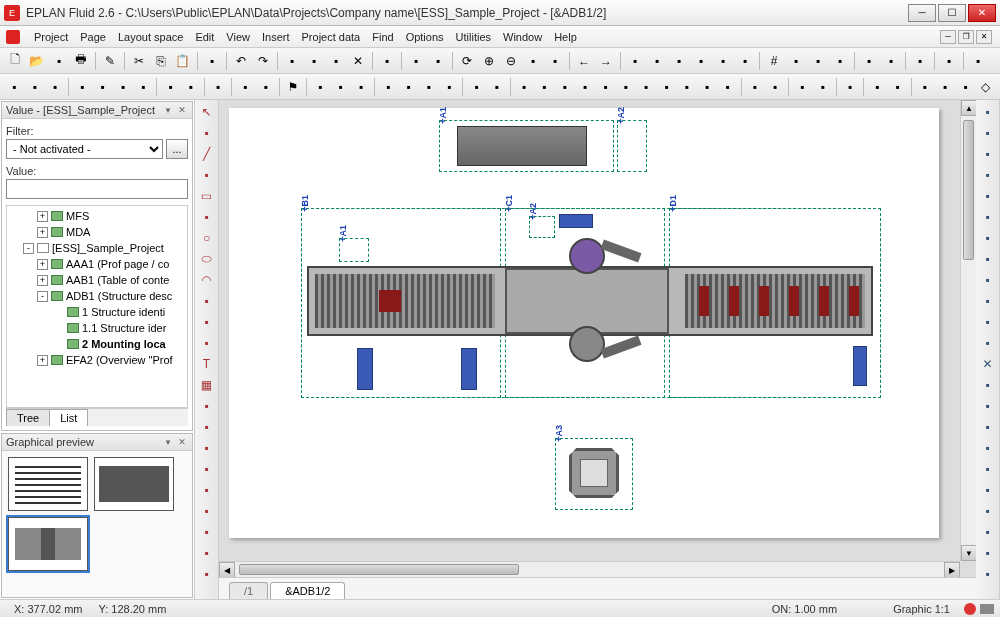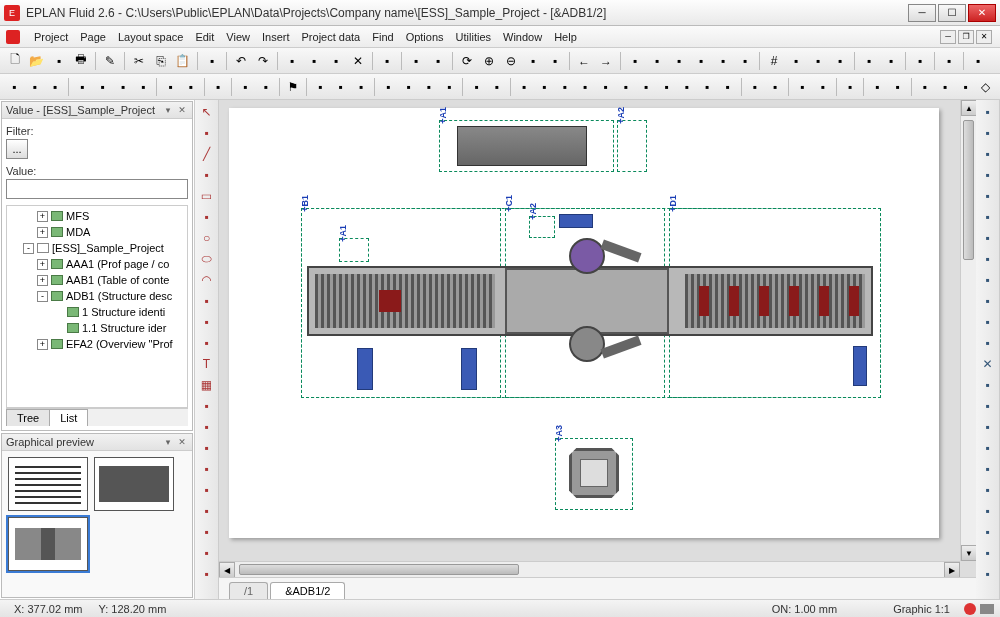--- a/index.html
+++ b/index.html
@@ -405,20 +405,21 @@
   <div class="left-panels">
     <div class="panel pages-panel">
       <div class="panel-head">
         <div class="ptitle">Value - [ESS]_Sample_Project</div>
         <div class="pbtn">▾</div>
         <div class="pbtn">✕</div>
       </div>
       <div class="pages-body">
         <div class="lbl">Filter:</div>
         <div class="filter-row">
+          <select><option>- Not activated -</option></select>
           <div class="dots">...</div>
         </div>
         <div class="lbl">Value:</div>
         <input class="value-input" value="" style="">
         <div class="tree" id="tree">
             <div class="tree-node ind2">
               <span class="exp">+</span>
               <span class="ico "></span>
               <span class="txt">MFS</span>
             </div>
@@ -449,20 +450,25 @@
             </div>
             <div class="tree-node ind3">
               <span class="noexp"></span>
               <span class="ico "></span>
               <span class="txt">1 Structure identi</span>
             </div>
             <div class="tree-node ind3">
               <span class="noexp"></span>
               <span class="ico "></span>
               <span class="txt">1.1 Structure ider</span>
+            </div>
+            <div class="tree-node ind3 bold">
+              <span class="noexp"></span>
+              <span class="ico "></span>
+              <span class="txt">2 Mounting loca</span>
             </div>
             <div class="tree-node ind2">
               <span class="exp">+</span>
               <span class="ico "></span>
               <span class="txt">EFA2 (Overview "Prof</span>
             </div>
           </div>
         <div class="tabs-bottom">
           <div class="tab inactive">Tree</div>
           <div class="tab">List</div>

